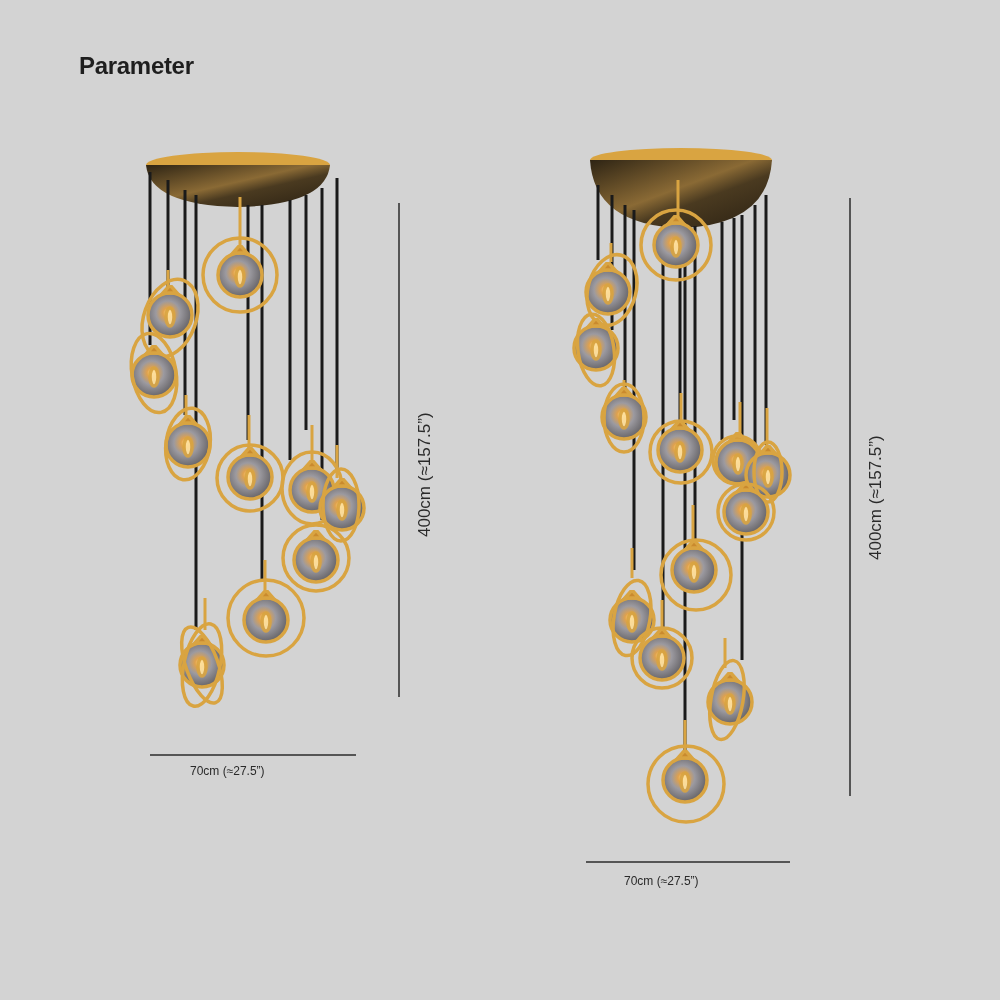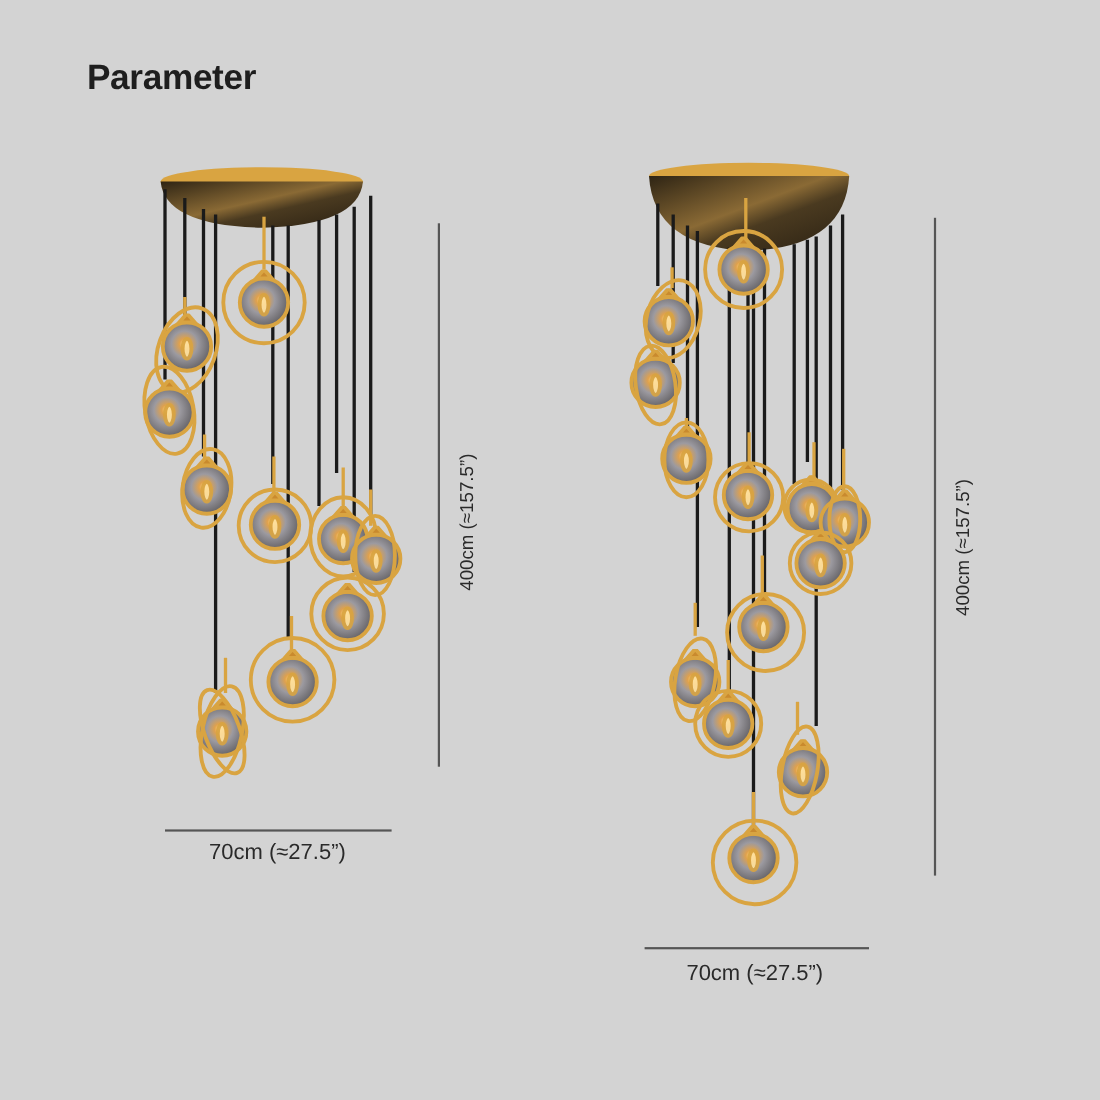--- a/index.html
+++ b/index.html
@@ -3,27 +3,27 @@
   <meta charset="utf-8">
   <style>
     html, body { margin: 0; padding: 0; }
     body {
       width: 1000px; height: 1000px; position: relative; overflow: hidden;
       background: #d3d3d3;
       font-family: "Liberation Sans", sans-serif;
     }
     .title {
       position: absolute; left: 79px; top: 52px;
-      font-size: 32px; font-weight: bold; color: #1e1e1e; letter-spacing: -0.3px;
+      font-size: 24px; font-weight: bold; color: #1e1e1e; letter-spacing: -0.3px;
     }
     .lamp-svg { position: absolute; left: 0; top: 0; }
     .dim-line-h { position: absolute; height: 2px; background: #555; }
     .dim-line-v { position: absolute; width: 2px; background: #555; }
     .dim-label {
-      position: absolute; font-size: 20px; color: #2a2a2a; white-space: nowrap;
+      position: absolute; font-size: 12px; color: #2a2a2a; white-space: nowrap;
     }
     .dim-label-v {
       position: absolute; font-size: 17px; color: #2a2a2a; white-space: nowrap;
       transform-origin: 0 0; transform: rotate(-90deg);
     }
   </style>
 </head>
 <body>
 
 <div class="title">Parameter</div>

